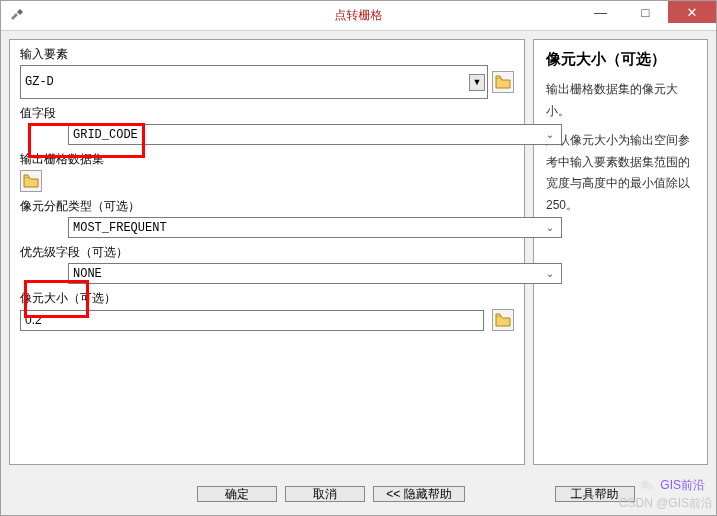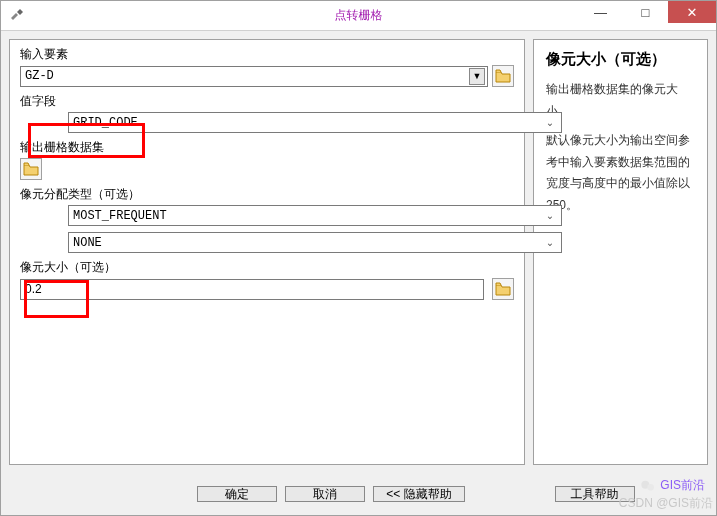--- a/index.html
+++ b/index.html
@@ -34,21 +34,21 @@
     }
     .titlebar-icon {
       margin-left: 8px;
       width: 16px;
       height: 16px;
     }
     .titlebar-title {
       position: absolute;
       left: 50%;
       transform: translateX(-50%);
-      color: #a21caf;
+      color: #b91c1c;
     }
     .titlebar-buttons {
       position: absolute;
       right: 0;
       top: 0;
       display: flex;
       height: 100%;
     }
     .titlebar-btn {
       width: 45px;
@@ -112,21 +112,21 @@
       align-items: center;
       gap: 4px;
     }
     .dropdown {
       flex: 1;
       height: 21px;
       border: 1px solid #7a7a7a;
       background: #fff;
       display: flex;
       align-items: center;
-      padding: 4px 4px;
+      padding: 16px 4px;
       position: relative;
     }
     .dropdown-value {
       flex: 1;
       font-family: "Courier New", monospace;
     }
     .dropdown-arrow {
       width: 16px;
       height: 17px;
       background: #e8e8e8;
@@ -324,20 +324,21 @@
 
         <div class="field-group">
           <span class="field-label">像元分配类型（可选）</span>
           <div class="select-combo">
             <span class="select-value">MOST_FREQUENT</span>
             <span class="select-arrow">⌄</span>
           </div>
         </div>
 
         <div class="field-group">
+          <span class="field-label">优先级字段（可选）</span>
           <div class="select-combo">
             <span class="select-value">NONE</span>
             <span class="select-arrow">⌄</span>
           </div>
         </div>
 
         <div class="field-group">
           <span class="field-label">像元大小（可选）</span>
           <div class="field-row">
             <div class="text-input right-align" style="justify-content:flex-start;">

